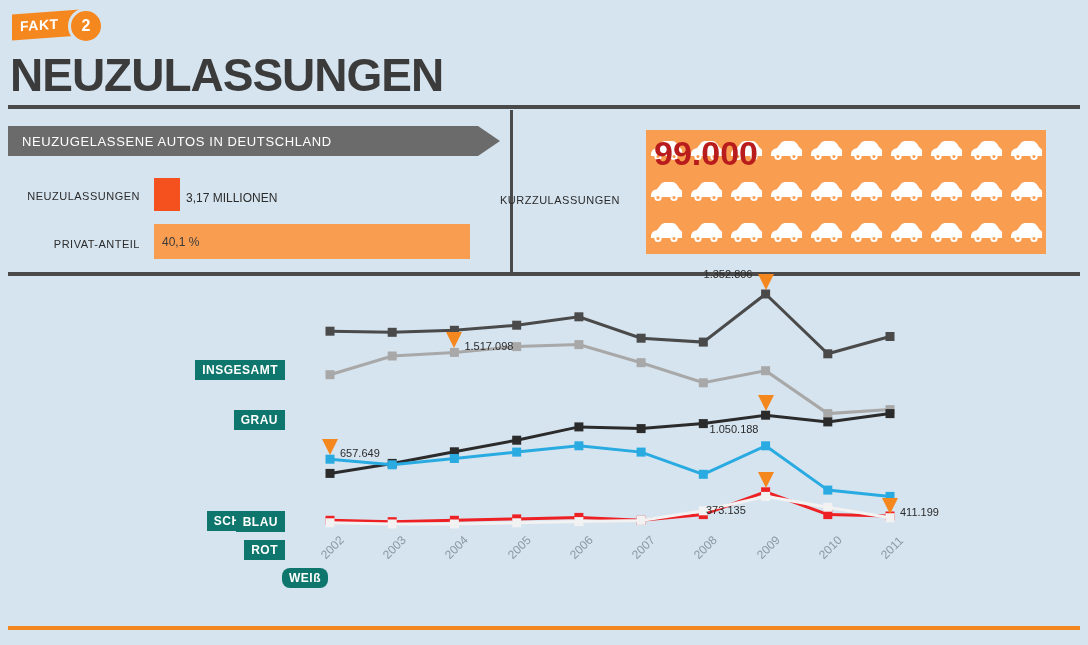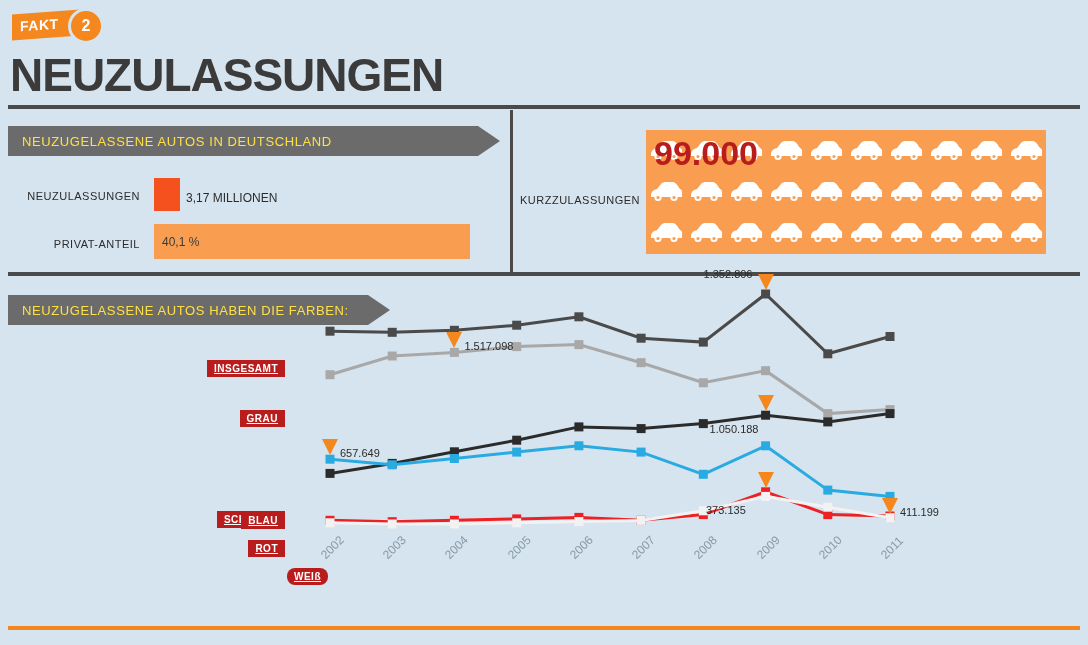--- a/index.html
+++ b/index.html
@@ -48,21 +48,21 @@
   }
   .v-divider{
     position:absolute;left:510px;top:110px;width:3px;height:162px;background:#4a4a4a;
   }
 
   
   .banner{
     position:absolute;height:30px;background:#6b6b6b;display:flex;align-items:center;
   }
   .banner .banner-label{
-    color:#fde047;font-size:13px;letter-spacing:.6px;padding-left:14px;font-weight:normal;
+    color:#ffffff;font-size:13px;letter-spacing:.6px;padding-left:14px;font-weight:normal;
   }
   .banner .arrow{
     position:absolute;right:-22px;top:0;width:0;height:0;
     border-top:15px solid transparent;border-bottom:15px solid transparent;
     border-left:22px solid #6b6b6b;
   }
   #banner1{left:8px;top:126px;width:470px;}
   #banner2{left:8px;top:295px;width:360px;}
 
   
@@ -75,21 +75,21 @@
   #bar-neu{left:154px;top:178px;width:26px;height:33px;background:#f4511e;}
   #bar-priv{left:154px;top:224px;width:316px;height:35px;background:#f99d50;}
   .bar-val{
     position:absolute;font-size:12px;color:#2b2b2b;
   }
   #val-neu{left:186px;top:191px;}
   #val-priv{left:162px;top:235px;color:#3b3b3b;}
 
   
   #lbl-kurz{
-    position:absolute;left:520px;top:194px;width:120px;text-align:center;
+    position:absolute;left:500px;top:194px;width:120px;text-align:center;
     font-size:11px;color:#2b2b2b;letter-spacing:.5px;
   }
   #picto-panel{
     position:absolute;left:646px;top:130px;width:400px;height:124px;background:#f99d50;
     overflow:hidden;
   }
   #picto-grid{
     position:absolute;left:0;top:0;width:400px;height:124px;
     display:grid;grid-template-columns:repeat(10,40px);grid-template-rows:repeat(3,41px);
   }
@@ -101,22 +101,22 @@
   }
 
   
   #chart{
     position:absolute;left:0;top:276px;width:1088px;height:350px;
   }
   #plot{
     position:absolute;left:310px;top:0px;width:600px;height:310px;
   }
   .series-label{
-    position:absolute;background:#b91c1c;color:#ffffff;font-size:10px;font-weight:bold;
-    padding:3px 7px;letter-spacing:.5px;text-align:center;text-decoration:underline;
+    position:absolute;background:#0f766e;color:#ffffff;font-size:12px;font-weight:bold;
+    padding:3px 7px;letter-spacing:.5px;text-align:center;
   }
   .xtick{
     position:absolute;font-size:12px;color:#8899a6;
     transform:rotate(-45deg);transform-origin:left top;white-space:nowrap;
   }
   .annot{
     position:absolute;font-size:11px;color:#2b2b2b;white-space:nowrap;
   }
 </style>
 </head>
@@ -419,24 +419,20 @@
             <circle cx="9" cy="17.5" r="3.6" fill="#ffffff"></circle>
             <circle cx="25" cy="17.5" r="3.6" fill="#ffffff"></circle>
             <circle cx="9" cy="17.5" r="1.6" fill="#f99d50"></circle>
             <circle cx="25" cy="17.5" r="1.6" fill="#f99d50"></circle>
           </svg>
         </div>
       </div>
   </div>
   <div id="picto-number">99.000</div>
 
-  <div class="banner" id="banner2">
-    <span class="banner-label">NEUZUGELASSENE AUTOS HABEN DIE FARBEN:</span>
-    <span class="arrow"></span>
-  </div>
 
   <div id="chart">
     <div id="plot"><svg width="600" height="310">
           <polyline points="20.0,55.2 82.2,56.3 144.4,54.3 206.7,49.2 268.9,40.8 331.1,62.2 393.3,66.1 455.6,18.0 517.8,77.8 580.0,60.5" fill="none" stroke="#4a4a4a" stroke-width="3"></polyline>
           <rect x="15.5" y="50.7" width="9" height="9" fill="#4a4a4a"></rect>
           <rect x="77.7" y="51.8" width="9" height="9" fill="#4a4a4a"></rect>
           <rect x="139.9" y="49.8" width="9" height="9" fill="#4a4a4a"></rect>
           <rect x="202.2" y="44.7" width="9" height="9" fill="#4a4a4a"></rect>
           <rect x="264.4" y="36.3" width="9" height="9" fill="#4a4a4a"></rect>
           <rect x="326.6" y="57.7" width="9" height="9" fill="#4a4a4a"></rect>

